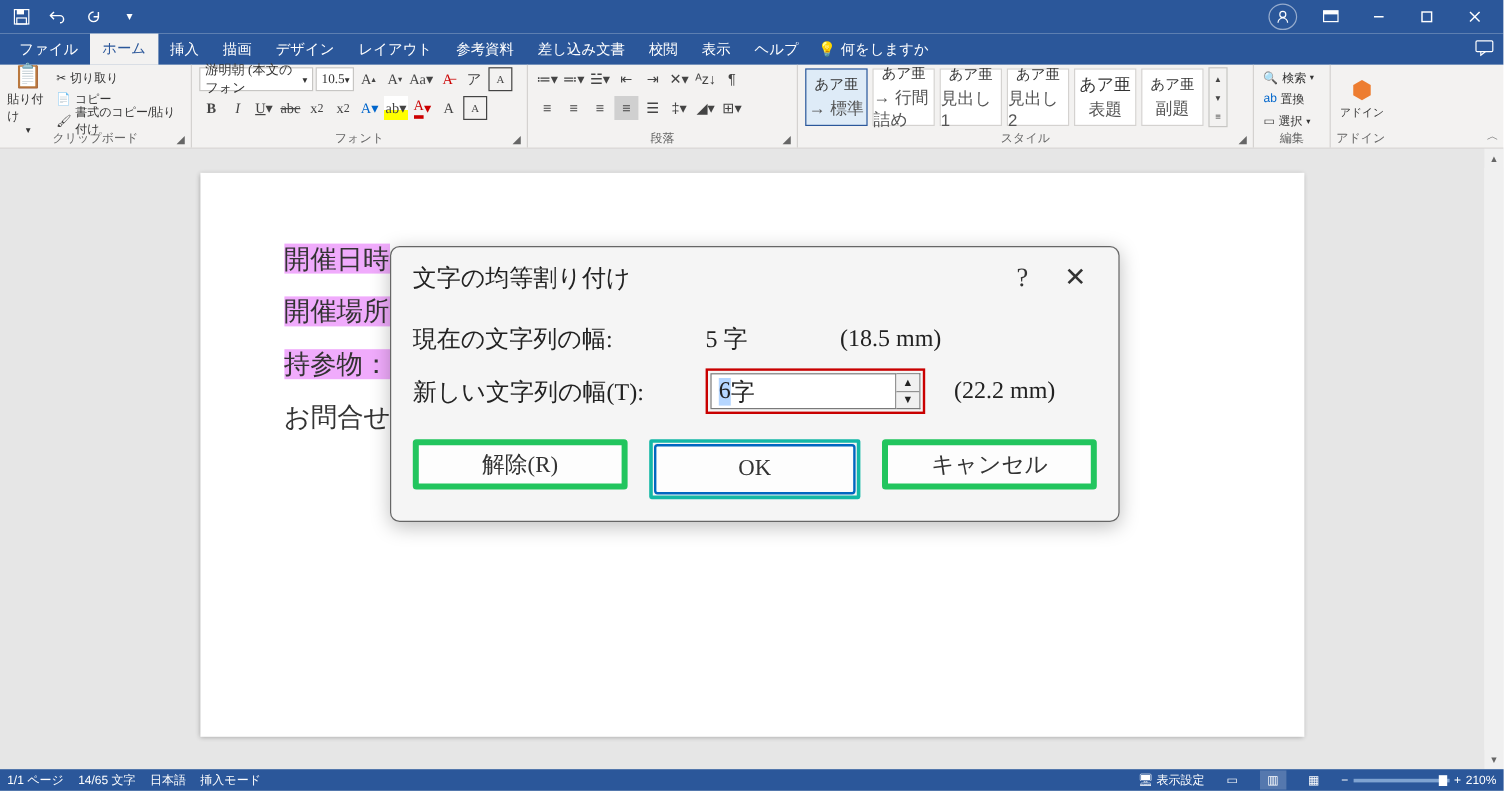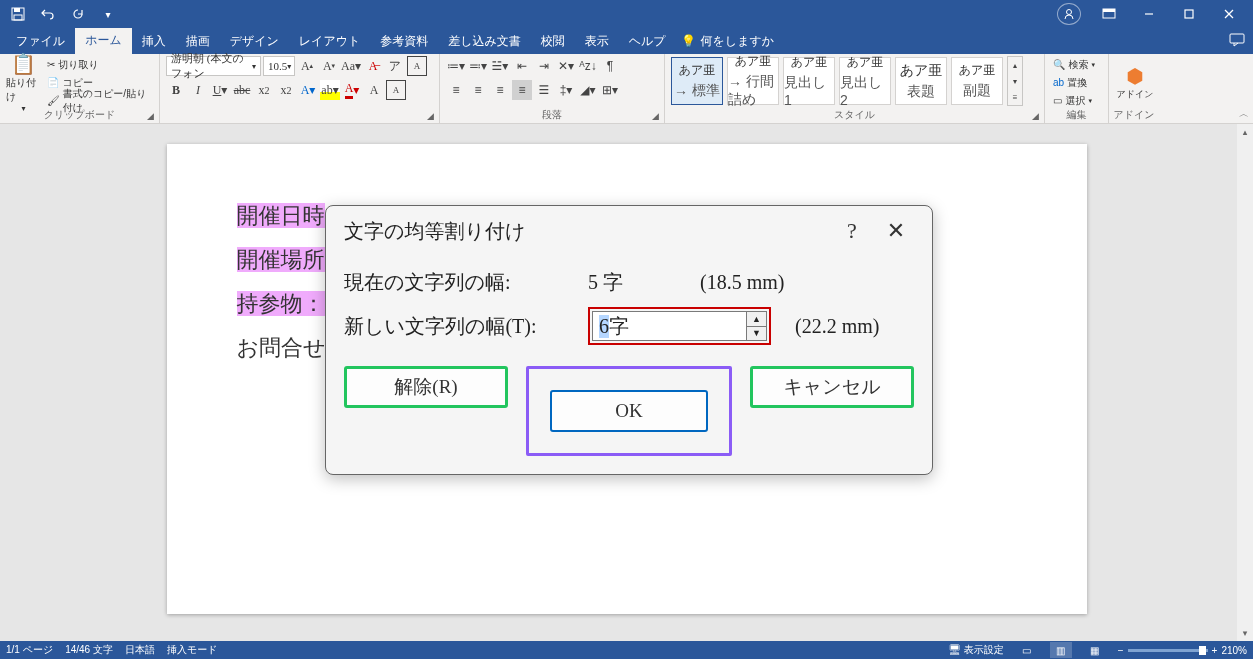--- a/index.html
+++ b/index.html
@@ -66,23 +66,23 @@
 .drow .val { width: 88px; }
 .drow .mm { }
 .input-wrap { border: 2px solid #c90000; padding: 2px; display: flex; }
 .num-input { border: 1px solid #7a7a7a; background: #fff; height: 30px; width: 155px; font-size: 20px; padding: 0 6px; display: flex; align-items: center; font-family: "Yu Gothic UI"; }
 .num-input .selected { background: #b5d6ff; }
 .spinner { width: 20px; display: flex; flex-direction: column; border: 1px solid #7a7a7a; border-left: none; }
 .spinner .sp { flex: 1; display: flex; align-items: center; justify-content: center; font-size: 9px; cursor: pointer; background: #f0f0f0; }
 .spinner .sp:first-child { border-bottom: 1px solid #7a7a7a; }
 
 .dialog-footer { display: flex; gap: 18px; padding: 4px 18px 18px 18px; }
-.dlg-btn { flex: 1; height: 42px; border: 3px solid #22c55e; background: #fdfdfd; font-size: 19px; display: flex; align-items: center; justify-content: center; cursor: pointer; border-radius: 3px; font-family: "Yu Gothic UI"; }
+.dlg-btn { flex: 1; height: 42px; border: 5px solid #22c55e; background: #fdfdfd; font-size: 19px; display: flex; align-items: center; justify-content: center; cursor: pointer; border-radius: 3px; font-family: "Yu Gothic UI"; }
 .dlg-btn.primary { border: 2px solid #0067c0; }
-.ok-highlight { border: 3px solid #8b5cf6; padding: 21px; border-radius: 2px; justify-content: center; }
+.ok-highlight { border: 3px solid #14b8a6; padding: 1px; border-radius: 2px; justify-content: center; }
 
 
 .statusbar { position: absolute; bottom: 0; left: 0; right: 0; height: 18px; background: #2b579a; color: #fff; font-size: 10px; display: flex; align-items: center; padding: 0 6px; gap: 12px; }
 .statusbar .spacer { flex: 1; }
 .statusbar .view-btn { width: 22px; height: 16px; display: flex; align-items: center; justify-content: center; cursor: pointer; }
 .statusbar .zoom { display: flex; align-items: center; gap: 4px; }
 .statusbar .zoom-slider { width: 80px; height: 3px; background: #7fa3d1; position: relative; }
 .statusbar .zoom-slider .thumb { position: absolute; top: -3px; right: 2px; width: 7px; height: 9px; background: #fff; }
 
 .vscroll { position: absolute; right: 0; top: 0; bottom: 0; width: 16px; background: #f0f0f0; display: flex; flex-direction: column; }
@@ -232,20 +232,21 @@
           </div>
         <div class="ribbon-icon-btn">x<sub>2</sub></div>
         <div class="ribbon-icon-btn">x<sup>2</sup></div>
         <div class="ribbon-icon-btn" style="color:#06c;">A▾</div>
         <div class="ribbon-icon-btn" style="background:linear-gradient(#fff 60%,#ff0 60%);">ab▾</div>
         <div class="ribbon-icon-btn" style="color:#c00;"><span style="border-bottom:3px solid #c00;">A</span>▾</div>
         <div class="ribbon-icon-btn">A</div>
         <div class="ribbon-icon-btn" style="border:1px solid #444;font-size:9px;">A</div>
       </div>
     </div>
+    <div class="ribbon-group-label">フォント</div>
     <div class="ribbon-group-launcher">◢</div>
   </div>
 
   <div class="ribbon-group" style="width:225px;">
     <div style="display:flex;flex-direction:column;gap:4px;">
       <div class="font-row">
         <div class="ribbon-icon-btn">≔▾</div>
         <div class="ribbon-icon-btn">≕▾</div>
         <div class="ribbon-icon-btn">☱▾</div>
         <div class="ribbon-icon-btn">⇤</div>
@@ -383,21 +384,21 @@
     <div class="dlg-btn">解除(R)</div>
     <div class="ok-highlight" style="flex:1;display:flex;">
       <div class="dlg-btn primary" style="flex:1;">OK</div>
     </div>
     <div class="dlg-btn">キャンセル</div>
   </div>
 </div>
 
 <div class="statusbar">
   <span>1/1 ページ</span>
-  <span>14/46 文字</span>
+  <span>14/65 文字</span>
   <span>日本語</span>
   <span>挿入モード</span>
   <div class="spacer"></div>
   <span>🖥 <span>表示設定</span></span>
   <div class="view-btn">▭</div>
   <div class="view-btn" style="background:rgba(255,255,255,0.2);">▥</div>
   <div class="view-btn">▦</div>
   <div class="zoom">
     <span style="cursor:pointer;">−</span>
     <div class="zoom-slider">

